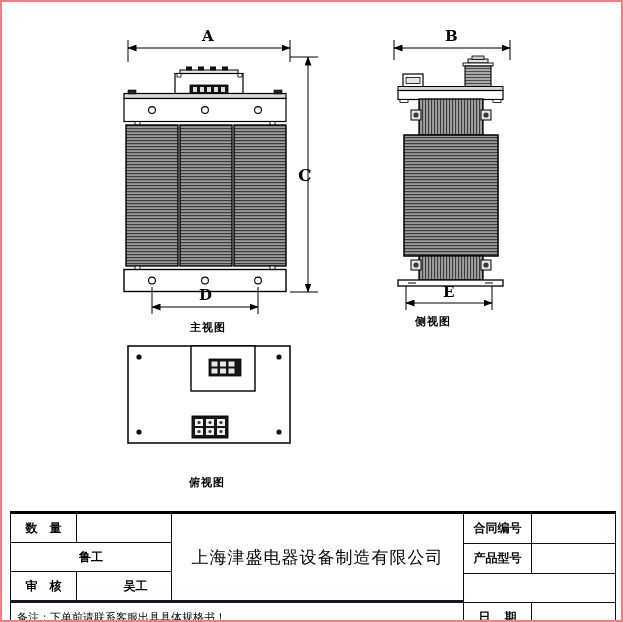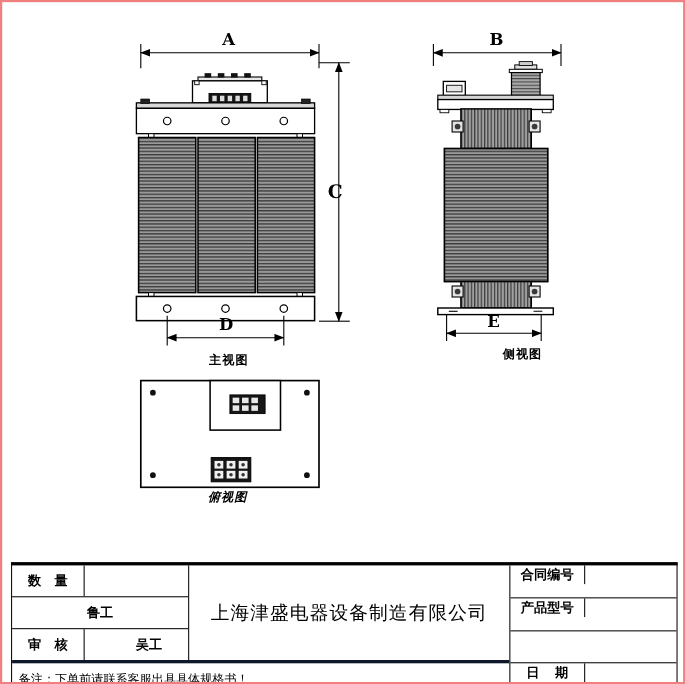--- a/index.html
+++ b/index.html
@@ -137,21 +137,20 @@
   #tb-right {
     flex: 1 1 auto;
     box-sizing: border-box;
     border-left: 1px solid #111111;
     display: flex;
     flex-direction: column;
   }
   .tbr-row {
     flex: 1 1 0;
     display: flex;
-    flex-direction: column;
     box-sizing: border-box;
     border-bottom: 1px solid #111111;
   }
   .tbr-row:last-child { border-bottom: none; }
   .tbr-key {
     width: 68px;
     box-sizing: border-box;
     border-right: 1px solid #111111;
     display: flex;
     align-items: center;
@@ -366,22 +365,22 @@
     </g>
   </svg>
 
   <div class="dim-label" style="left:200px; top:25px;">A</div>
   <div class="dim-label" style="left:296px; top:163px; font-size:17px;">C</div>
   <div class="dim-label" style="left:197px; top:284px;">D</div>
   <div class="dim-label" style="left:443px; top:25px;">B</div>
   <div class="dim-label" style="left:441px; top:281px;">E</div>
 
   <div class="view-caption" style="left:176px; top:318px; width:60px;">主视图</div>
-  <div class="view-caption" style="left:443px; top:312px; width:60px;">侧视图</div>
-  <div class="view-caption" style="left:175px; top:442px; width:60px;font-style:italic;">俯视图</div>
+  <div class="view-caption" style="left:401px; top:312px; width:60px;">侧视图</div>
+  <div class="view-caption" style="left:175px; top:473px; width:60px;">俯视图</div>
 
   <div id="title-block">
 
     <div id="tb-left">
       <div id="tb-left-upper">
 
         <div id="tb-rows">
           <div class="tb-row">
             <div class="tb-key">数 量</div>
             <div class="tb-val"></div>

